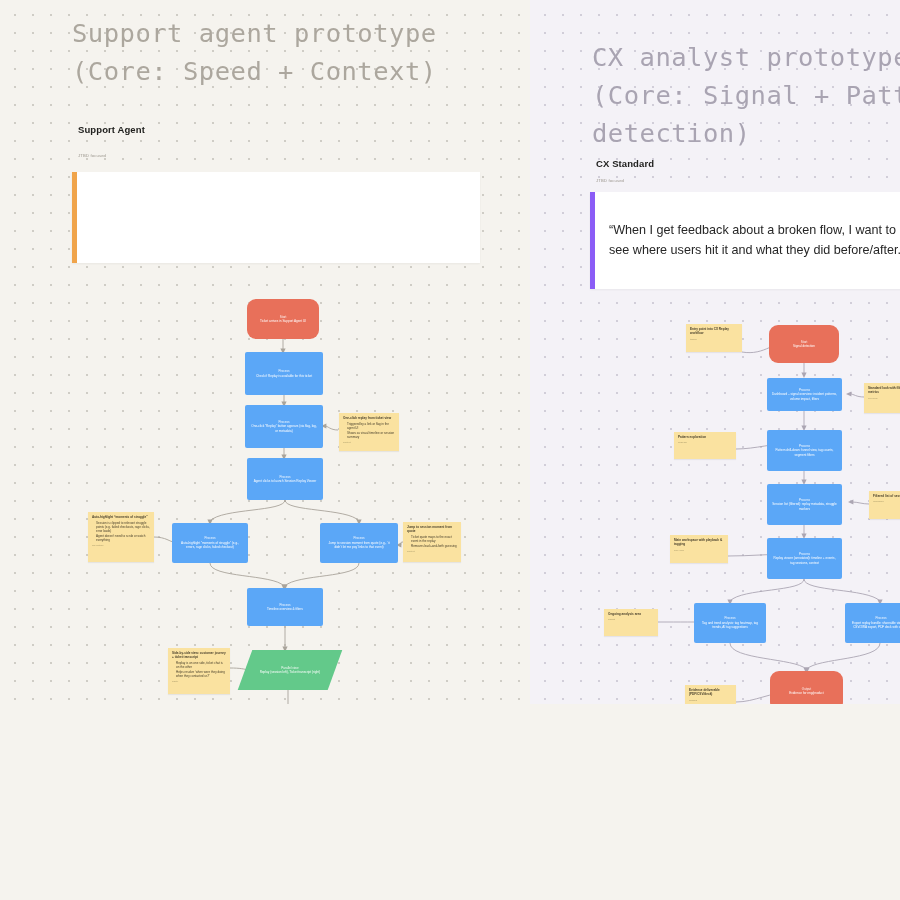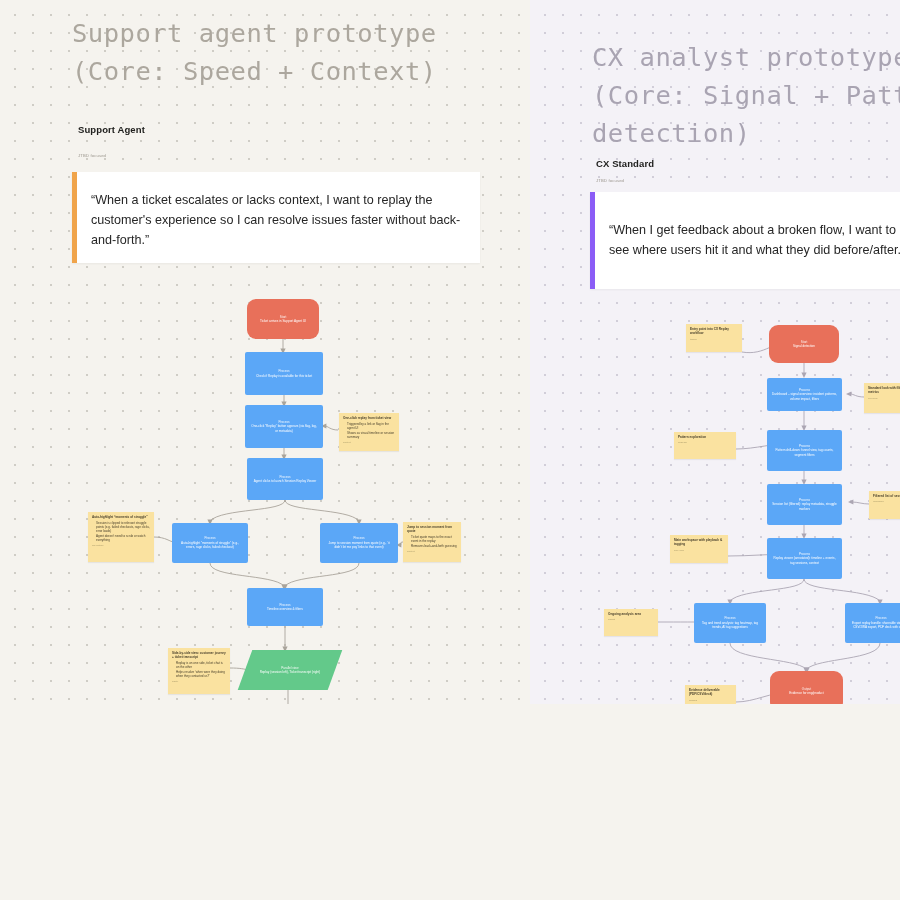--- a/index.html
+++ b/index.html
@@ -92,21 +92,20 @@
     <div class="dots"></div>
 
     <div class="proto-title" style="left:72px;top:14px;">Support agent prototype
 (Core: Speed + Context)</div>
 
     <div class="persona-name" style="left:78px;top:124px;">Support Agent</div>
     <div class="persona-sub" style="left:78px;top:153px;">JTBD focused</div>
 
     <div class="quote-card" style="left:72px;top:172px;width:408px;height:91px;">
       <div class="quote-bar" style="background:#F0A44A;"></div>
-      <div class="quote-text">“When a ticket escalates or lacks context, I want to replay the customer's experience so I can resolve issues faster without back-and-forth.”</div>
     </div>
 
     <svg class="edges" width="530" height="900">
       <path d="M283,339 L283,350"></path>
         <polygon points="283,354 280.4,348.6 285.6,348.6"></polygon>
       <path d="M284,395 L284,403"></path>
         <polygon points="284,407 281.4,401.6 286.6,401.6"></polygon>
       <path d="M284,448 L284,456"></path>
         <polygon points="284,460 281.4,454.6 286.6,454.6"></polygon>
       <path d="M285,500 C285,512 222,508 210,521"></path>

